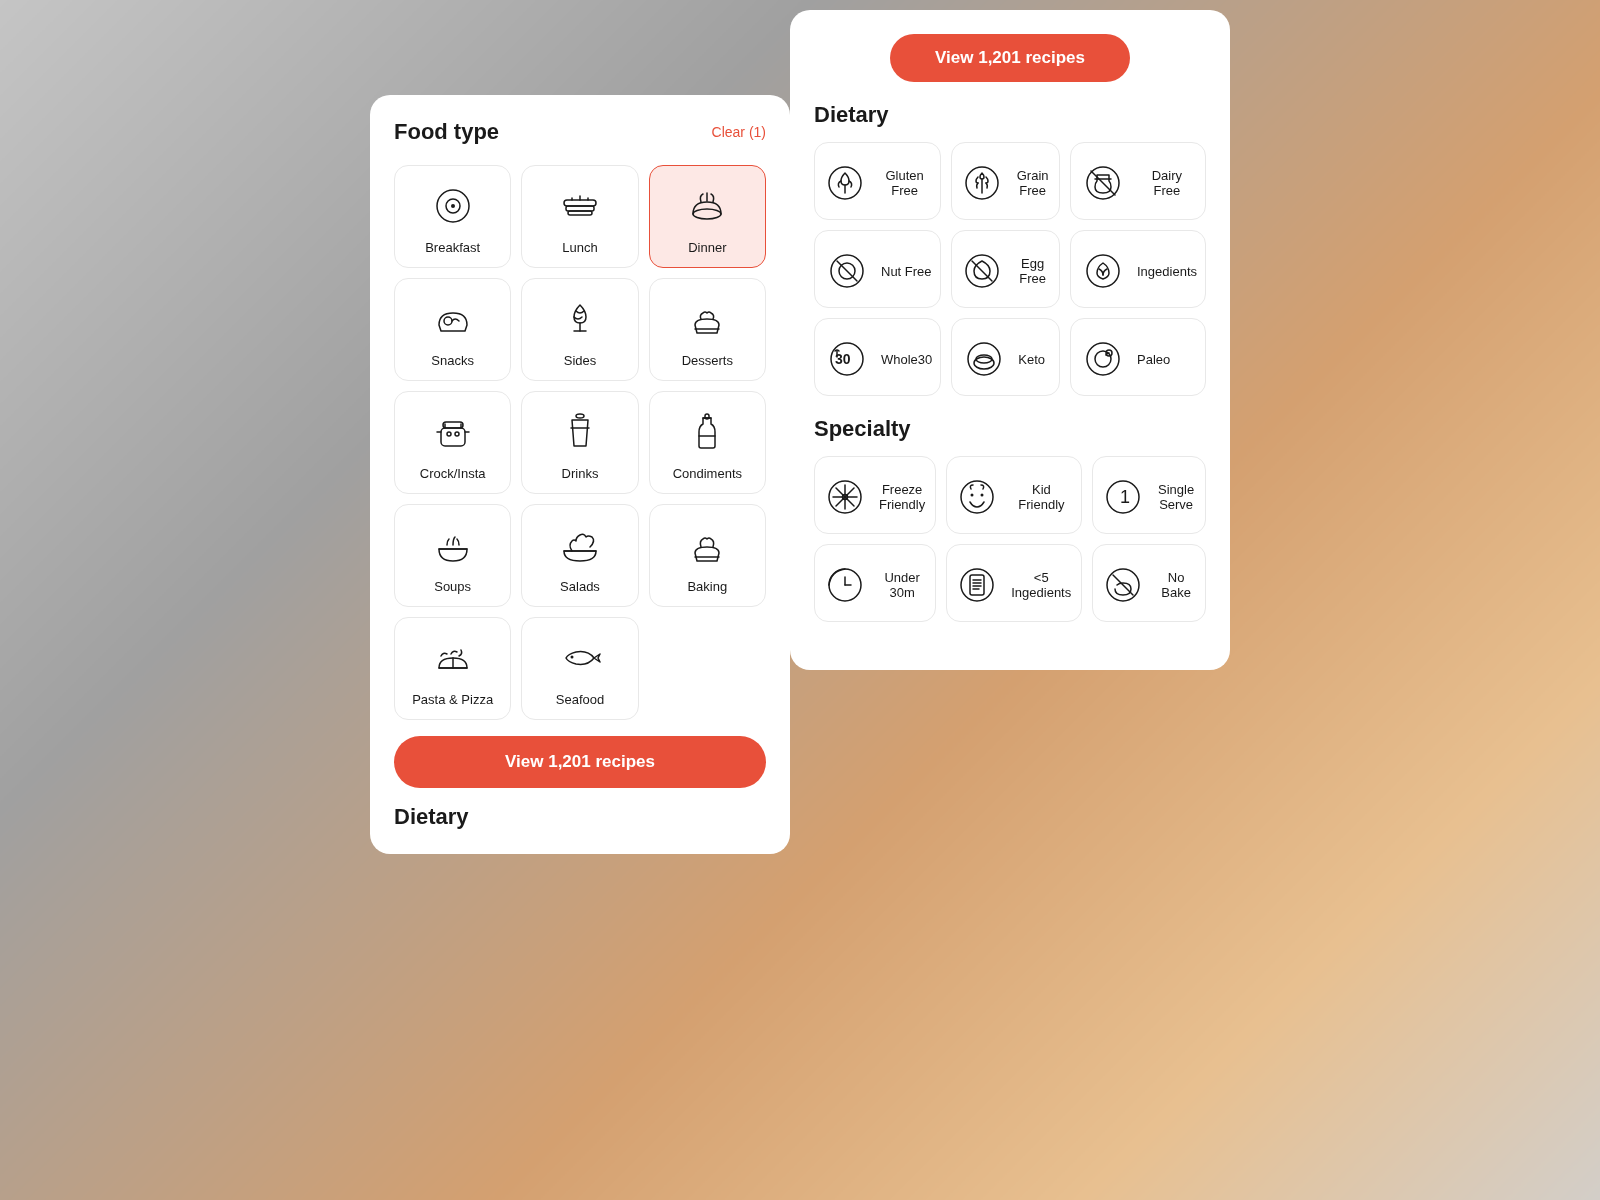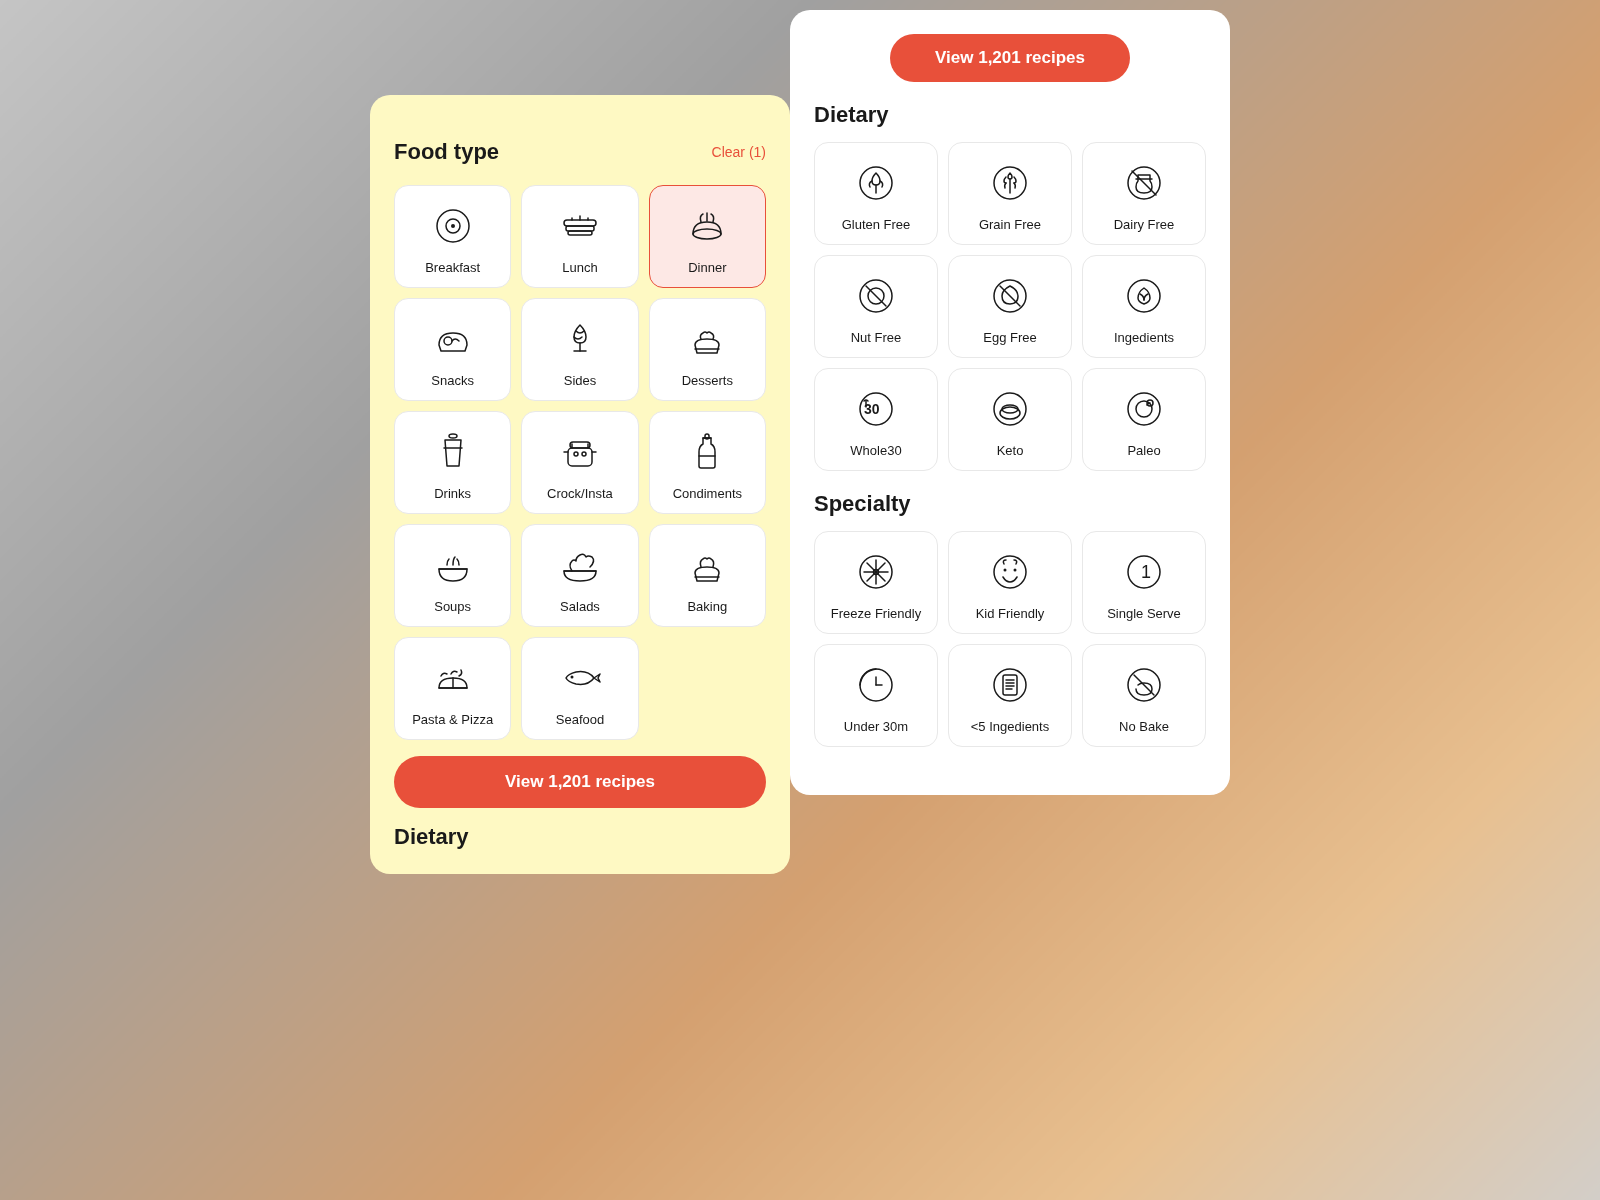--- a/index.html
+++ b/index.html
@@ -26,23 +26,23 @@
       height: 1200px;
       display: flex;
       align-items: flex-start;
       justify-content: center;
       gap: 0px;
       padding-top: 10px;
     }
 
     
     .left-panel {
-      background: #fef9c3;
+      background: #ffffff;
       border-radius: 20px;
-      padding: 44px 24px 24px;
+      padding: 24px 24px 24px;
       width: 420px;
       margin-top: 85px;
       position: relative;
     }
     .panel-header {
       display: flex;
       justify-content: space-between;
       align-items: center;
       margin-bottom: 20px;
     }
@@ -148,21 +148,21 @@
       display: grid;
       grid-template-columns: repeat(3, 1fr);
       gap: 10px;
       margin-bottom: 20px;
     }
     .dietary-item {
       border: 1.5px solid #e8e8e8;
       border-radius: 14px;
       padding: 16px 8px 12px;
       display: flex;
-      flex-direction: column;
+      flex-direction: row;
       align-items: center;
       gap: 10px;
       cursor: pointer;
       background: #fff;
     }
     .dietary-item-icon {
       width: 48px;
       height: 48px;
       display: flex;
       align-items: center;
@@ -265,31 +265,20 @@
 
       <div class="food-item">
         <div class="food-item-icon">
           <svg viewBox="0 0 44 44" fill="none" stroke="#1a1a1a" stroke-width="1.5" stroke-linecap="round" stroke-linejoin="round">
             <path d="M10 28 Q10 22 22 22 Q34 22 34 28 L32 36 H12 Z"></path>
             <path d="M16 22 Q14 18 18 16 Q20 14 22 16 Q24 14 26 16 Q30 18 28 22"></path>
             <line x1="10" y1="32" x2="34" y2="32"></line>
           </svg>
         </div>
         <span class="food-item-label">Desserts</span>
-      </div>
-
-      <div class="food-item">
-        <div class="food-item-icon">
-          <svg viewBox="0 0 44 44" fill="none" stroke="#1a1a1a" stroke-width="1.5" stroke-linecap="round" stroke-linejoin="round">
-            <path d="M14 10 L16 36 H28 L30 10 Z"></path>
-            <line x1="13" y1="18" x2="31" y2="18"></line>
-            <path d="M18 6 Q18 4 22 4 Q26 4 26 6 Q26 8 22 8 Q18 8 18 6Z"></path>
-          </svg>
-        </div>
-        <span class="food-item-label">Drinks</span>
       </div>
 
       <div class="food-item">
         <div class="food-item-icon">
           <svg viewBox="0 0 44 44" fill="none" stroke="#1a1a1a" stroke-width="1.5" stroke-linecap="round" stroke-linejoin="round">
             <rect x="10" y="18" width="24" height="18" rx="4"></rect>
             <path d="M14 18 L14 14"></path>
             <path d="M30 18 L30 14"></path>
             <rect x="12" y="12" width="20" height="6" rx="3"></rect>
             <circle cx="18" cy="24" r="2"></circle>
@@ -297,20 +286,31 @@
             <path d="M10 22 L6 22"></path>
             <path d="M34 22 L38 22"></path>
           </svg>
         </div>
         <span class="food-item-label">Crock/Insta</span>
       </div>
 
       <div class="food-item">
         <div class="food-item-icon">
           <svg viewBox="0 0 44 44" fill="none" stroke="#1a1a1a" stroke-width="1.5" stroke-linecap="round" stroke-linejoin="round">
+            <path d="M14 10 L16 36 H28 L30 10 Z"></path>
+            <line x1="13" y1="18" x2="31" y2="18"></line>
+            <path d="M18 6 Q18 4 22 4 Q26 4 26 6 Q26 8 22 8 Q18 8 18 6Z"></path>
+          </svg>
+        </div>
+        <span class="food-item-label">Drinks</span>
+      </div>
+
+      <div class="food-item">
+        <div class="food-item-icon">
+          <svg viewBox="0 0 44 44" fill="none" stroke="#1a1a1a" stroke-width="1.5" stroke-linecap="round" stroke-linejoin="round">
             <path d="M18 8 L18 14 Q14 16 14 22 L14 36 Q14 38 16 38 L28 38 Q30 38 30 36 L30 22 Q30 16 26 14 L26 8 Z"></path>
             <line x1="18" y1="8" x2="26" y2="8"></line>
             <rect x="20" y="4" width="4" height="5" rx="2"></rect>
             <line x1="14" y1="26" x2="30" y2="26"></line>
           </svg>
         </div>
         <span class="food-item-label">Condiments</span>
       </div>
 
       <div class="food-item">

